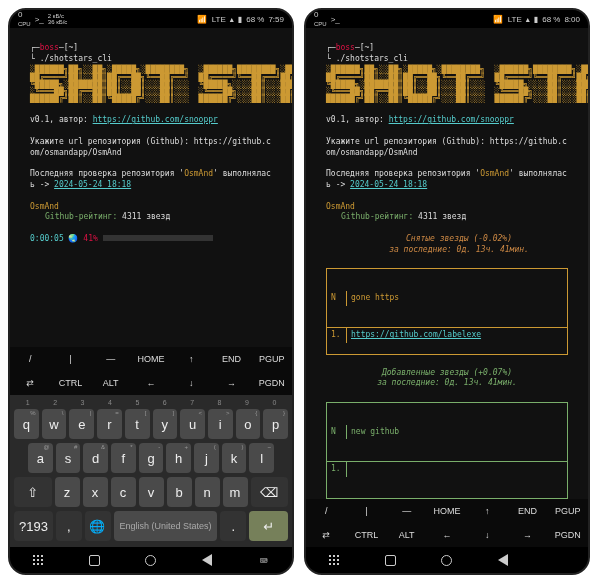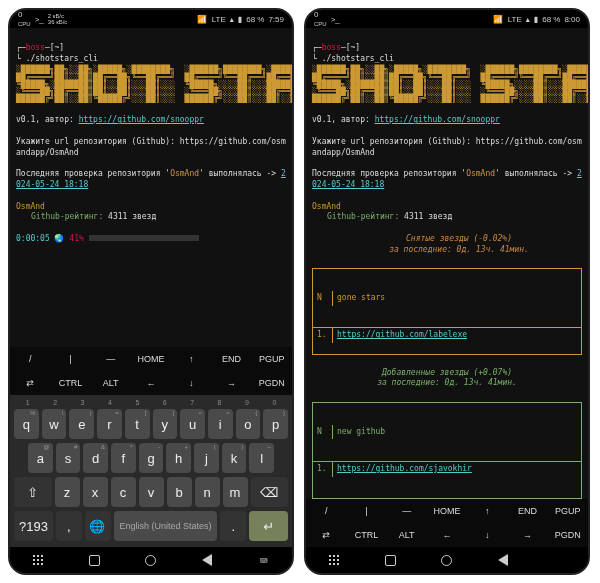--- a/index.html
+++ b/index.html
@@ -35,21 +35,21 @@
     font-family: Arial, sans-serif;
   }
   .sb-left, .sb-right { display: flex; align-items: center; gap: 4px; }
   .sb-right span { font-size: 8px; }
   .terminal {
     flex: 1;
     background: #111;
     color: #ccc;
     font-size: 8px;
     line-height: 1.35;
-    padding: 4px 6px;
+    padding: 4px 20px;
     white-space: pre-wrap;
     word-break: break-all;
     overflow: hidden;
   }
   .red { color: #d14; }
   .cyan { color: #5cc; text-decoration: underline; }
   .cyan-nou { color: #5cc; }
   .yellow { color: #cc9933; }
   .green { color: #7aaf6b; margin-left: 15px; }
   .green-i { color: #7aaf6b; font-style: italic; }
@@ -361,28 +361,28 @@
 <span class="white">Укажите url репозитория (Github): </span><span class="white">https://github.com/osmandapp/OsmAnd</span>
 
 <span class="white">Последняя проверка репозитория '</span><span class="yellow">OsmAnd</span><span class="white">' выполнялась -&gt; </span><span class="cyan">2024-05-24_18:18</span>
 
 <span class="yellow">OsmAnd</span>
 <span class="green">Github-рейтинг:</span> <span class="white">4311 звезд</span>
 
 <div style="text-align:center"><span class="orange-i">Снятые звезды (-0.02%)</span>
 <span class="orange-i">за последние: 0д. 13ч. 41мин.</span></div>
 <div class="table-box yellow-border">
-  <div class="table-row"><div class="cell-n">N</div><div class="cell-v">gone stars</div></div>
+  <div class="table-row"><div class="cell-n">N</div><div class="cell-v">gone https</div></div>
   <div class="table-row"><div class="cell-n">1.</div><div class="cell-v"><span class="cyan">https://github.com/labelexe</span></div></div>
 </div>
 <div style="text-align:center"><span class="green-i">Добавленные звезды (+0.07%)</span>
 <span class="green-i">за последние: 0д. 13ч. 41мин.</span></div>
 <div class="table-box green-border">
   <div class="table-row"><div class="cell-n">N</div><div class="cell-v header">new github</div></div>
-  <div class="table-row"><div class="cell-n">1.</div><div class="cell-v"><span class="cyan">https://github.com/sjavokhir</span></div></div>
+  <div class="table-row"><div class="cell-n">1.</div></div>
   <div class="table-row"></div>
   
 </div>
 
   </div>
 
   <div class="extra-keys">
     <div class="ek-row" id="r-ek1">
         <div class="ek-key">/</div>
         <div class="ek-key">|</div>

